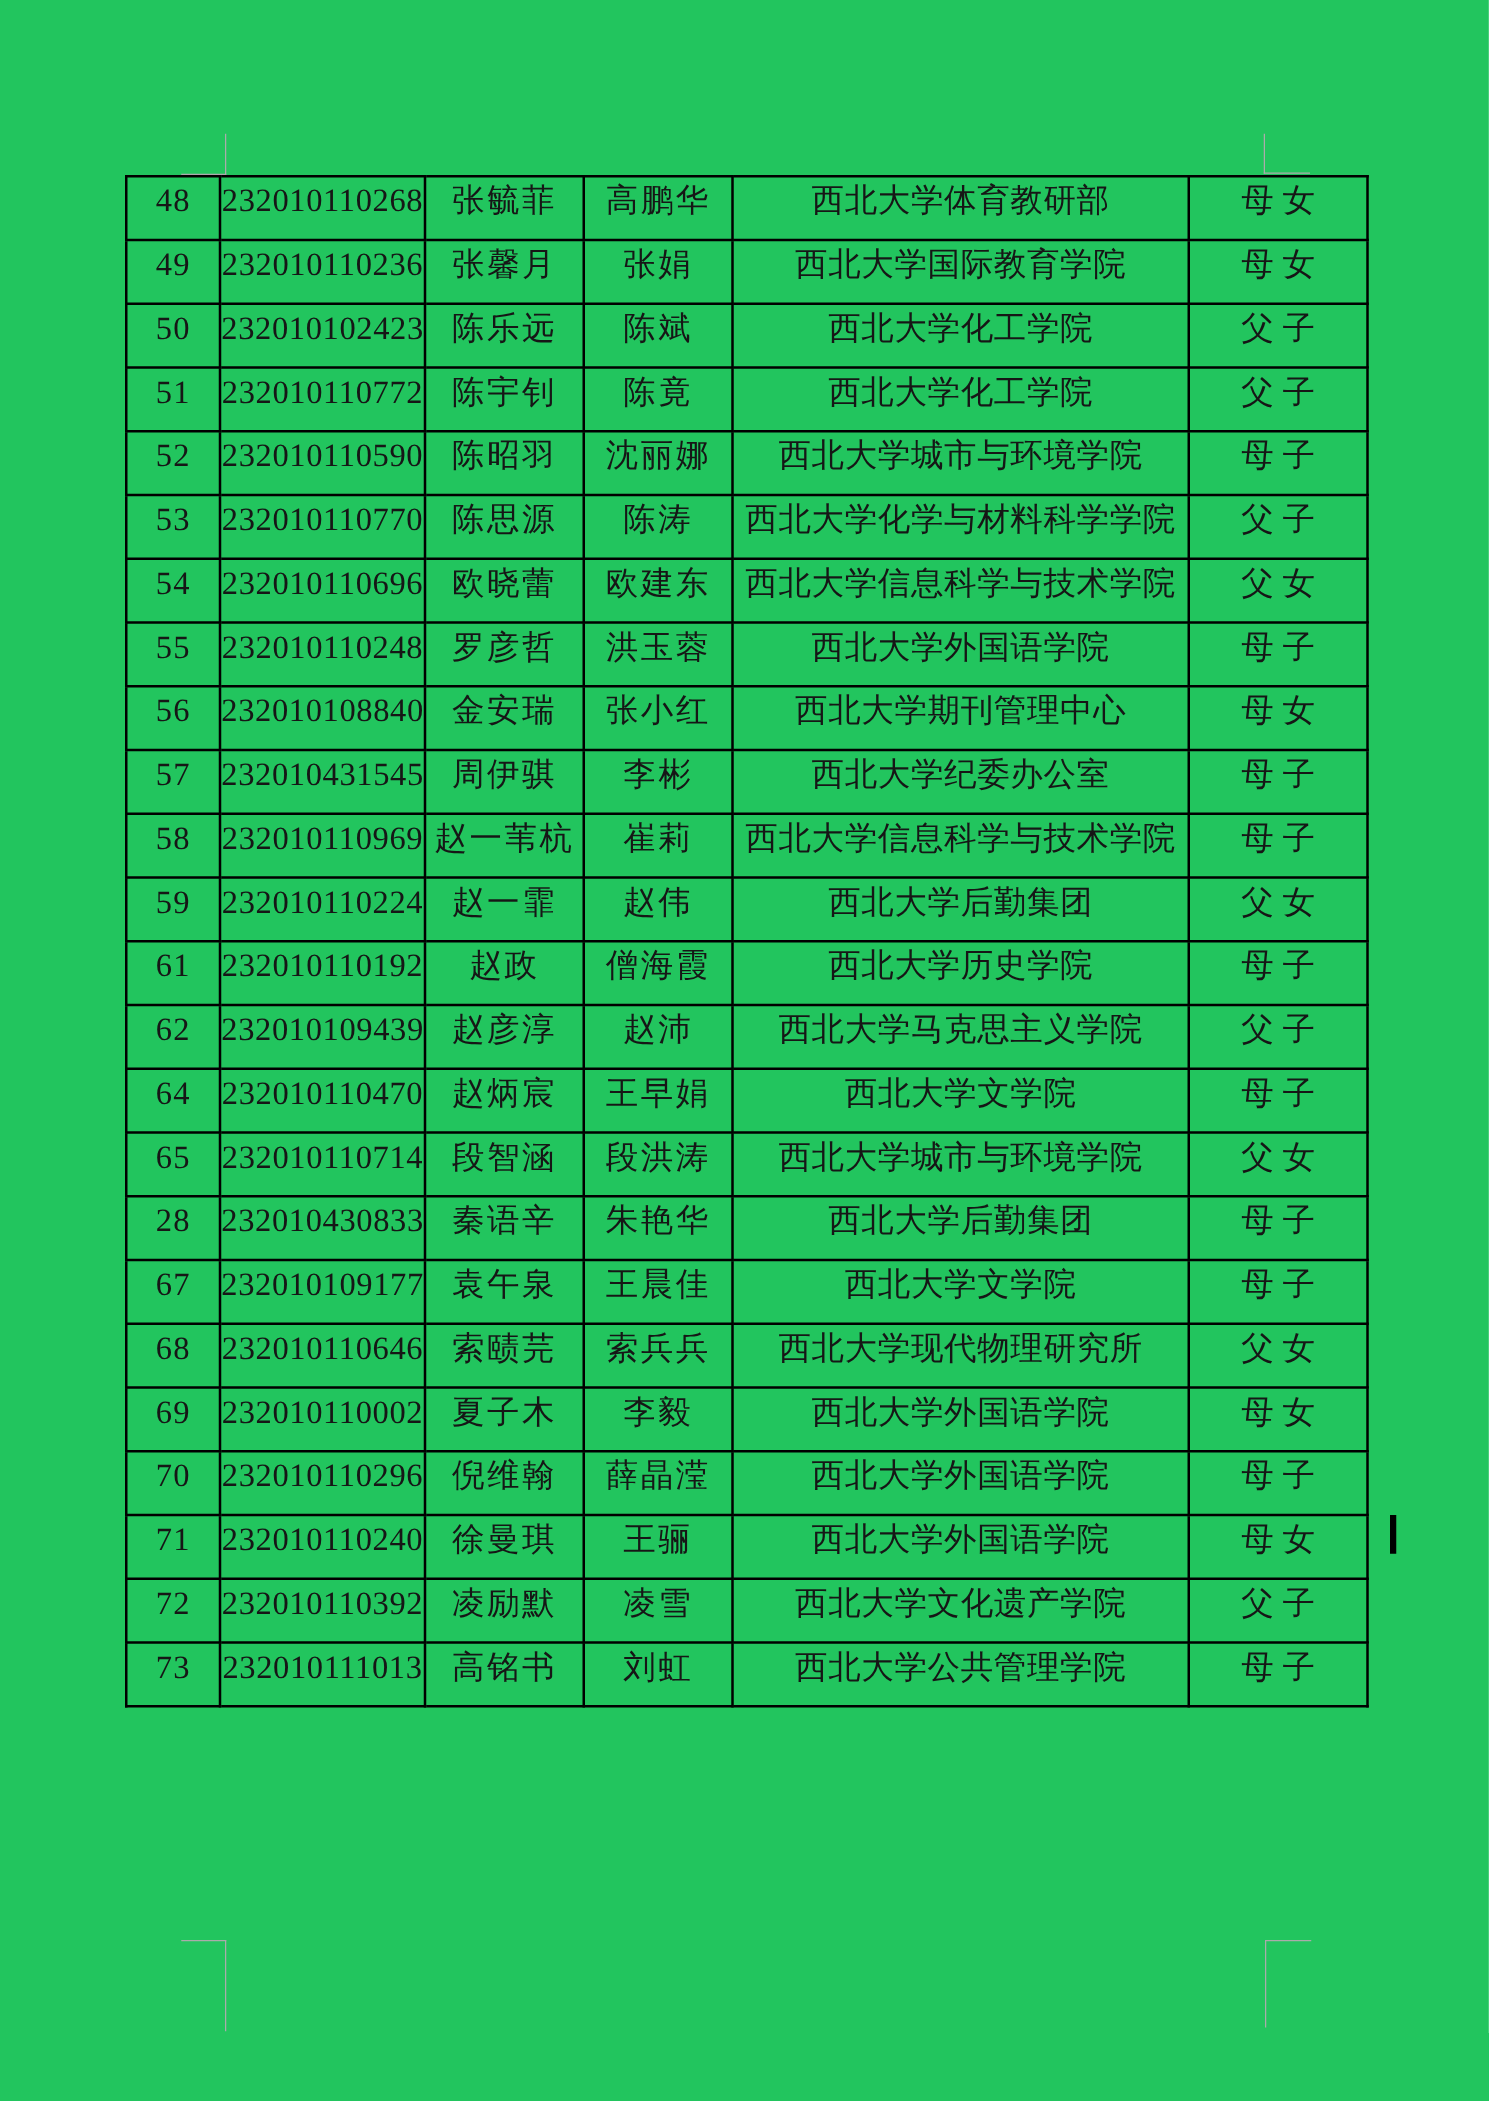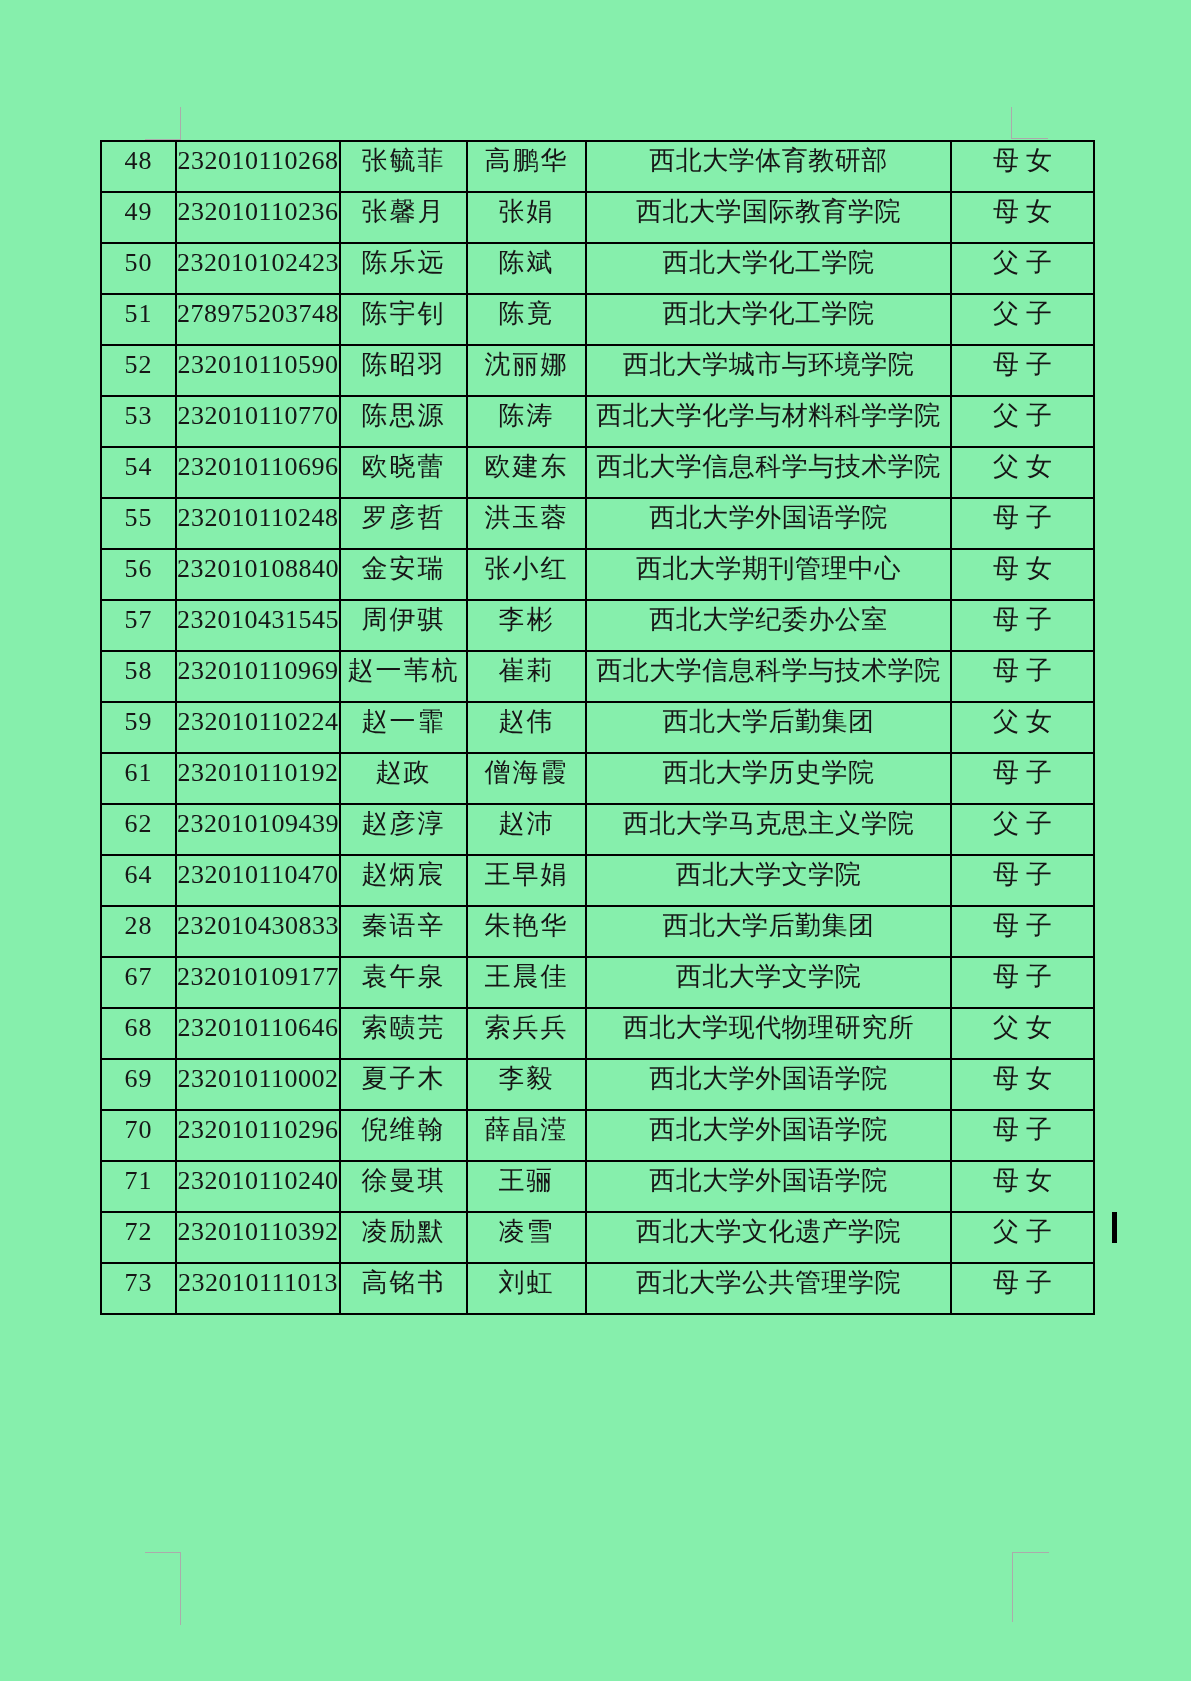--- a/index.html
+++ b/index.html
@@ -4,21 +4,21 @@
 <style>
   html,body{margin:0;padding:0;}
   body{
     width:1191px;height:1681px;
     background:#ffffff;
     position:relative;
     font-family:"Liberation Serif","DejaVu Serif",serif;
     color:#161616;
     overflow:hidden;
   }
-  .page{position:absolute;inset:0;background:#86efac;}
+  .page{position:absolute;inset:0;background:#22c55e;}
   table.roster{
     position:absolute;
     left:100px;top:140px;
     border-collapse:collapse;
     table-layout:fixed;
   }
   table.roster td{
     border:2px solid #000000;
     box-sizing:border-box;
     height:51px;
@@ -84,21 +84,21 @@
         <tr>
     <td class="c-no">50</td>
     <td class="c-id">232010102423</td>
     <td class="c-name">陈乐远</td>
     <td class="c-parent">陈斌</td>
     <td class="c-dept">西北大学化工学院</td>
     <td class="c-rel">父子</td>
   </tr>
         <tr>
     <td class="c-no">51</td>
-    <td class="c-id">278975203748</td>
+    <td class="c-id">232010110772</td>
     <td class="c-name">陈宇钊</td>
     <td class="c-parent">陈竟</td>
     <td class="c-dept">西北大学化工学院</td>
     <td class="c-rel">父子</td>
   </tr>
         <tr>
     <td class="c-no">52</td>
     <td class="c-id">232010110590</td>
     <td class="c-name">陈昭羽</td>
     <td class="c-parent">沈丽娜</td>
@@ -179,20 +179,28 @@
   </tr>
         <tr>
     <td class="c-no">64</td>
     <td class="c-id">232010110470</td>
     <td class="c-name">赵炳宸</td>
     <td class="c-parent">王早娟</td>
     <td class="c-dept">西北大学文学院</td>
     <td class="c-rel">母子</td>
   </tr>
         <tr>
+    <td class="c-no">65</td>
+    <td class="c-id">232010110714</td>
+    <td class="c-name">段智涵</td>
+    <td class="c-parent">段洪涛</td>
+    <td class="c-dept">西北大学城市与环境学院</td>
+    <td class="c-rel">父女</td>
+  </tr>
+        <tr>
     <td class="c-no">28</td>
     <td class="c-id">232010430833</td>
     <td class="c-name">秦语辛</td>
     <td class="c-parent">朱艳华</td>
     <td class="c-dept">西北大学后勤集团</td>
     <td class="c-rel">母子</td>
   </tr>
         <tr>
     <td class="c-no">67</td>
     <td class="c-id">232010109177</td>

